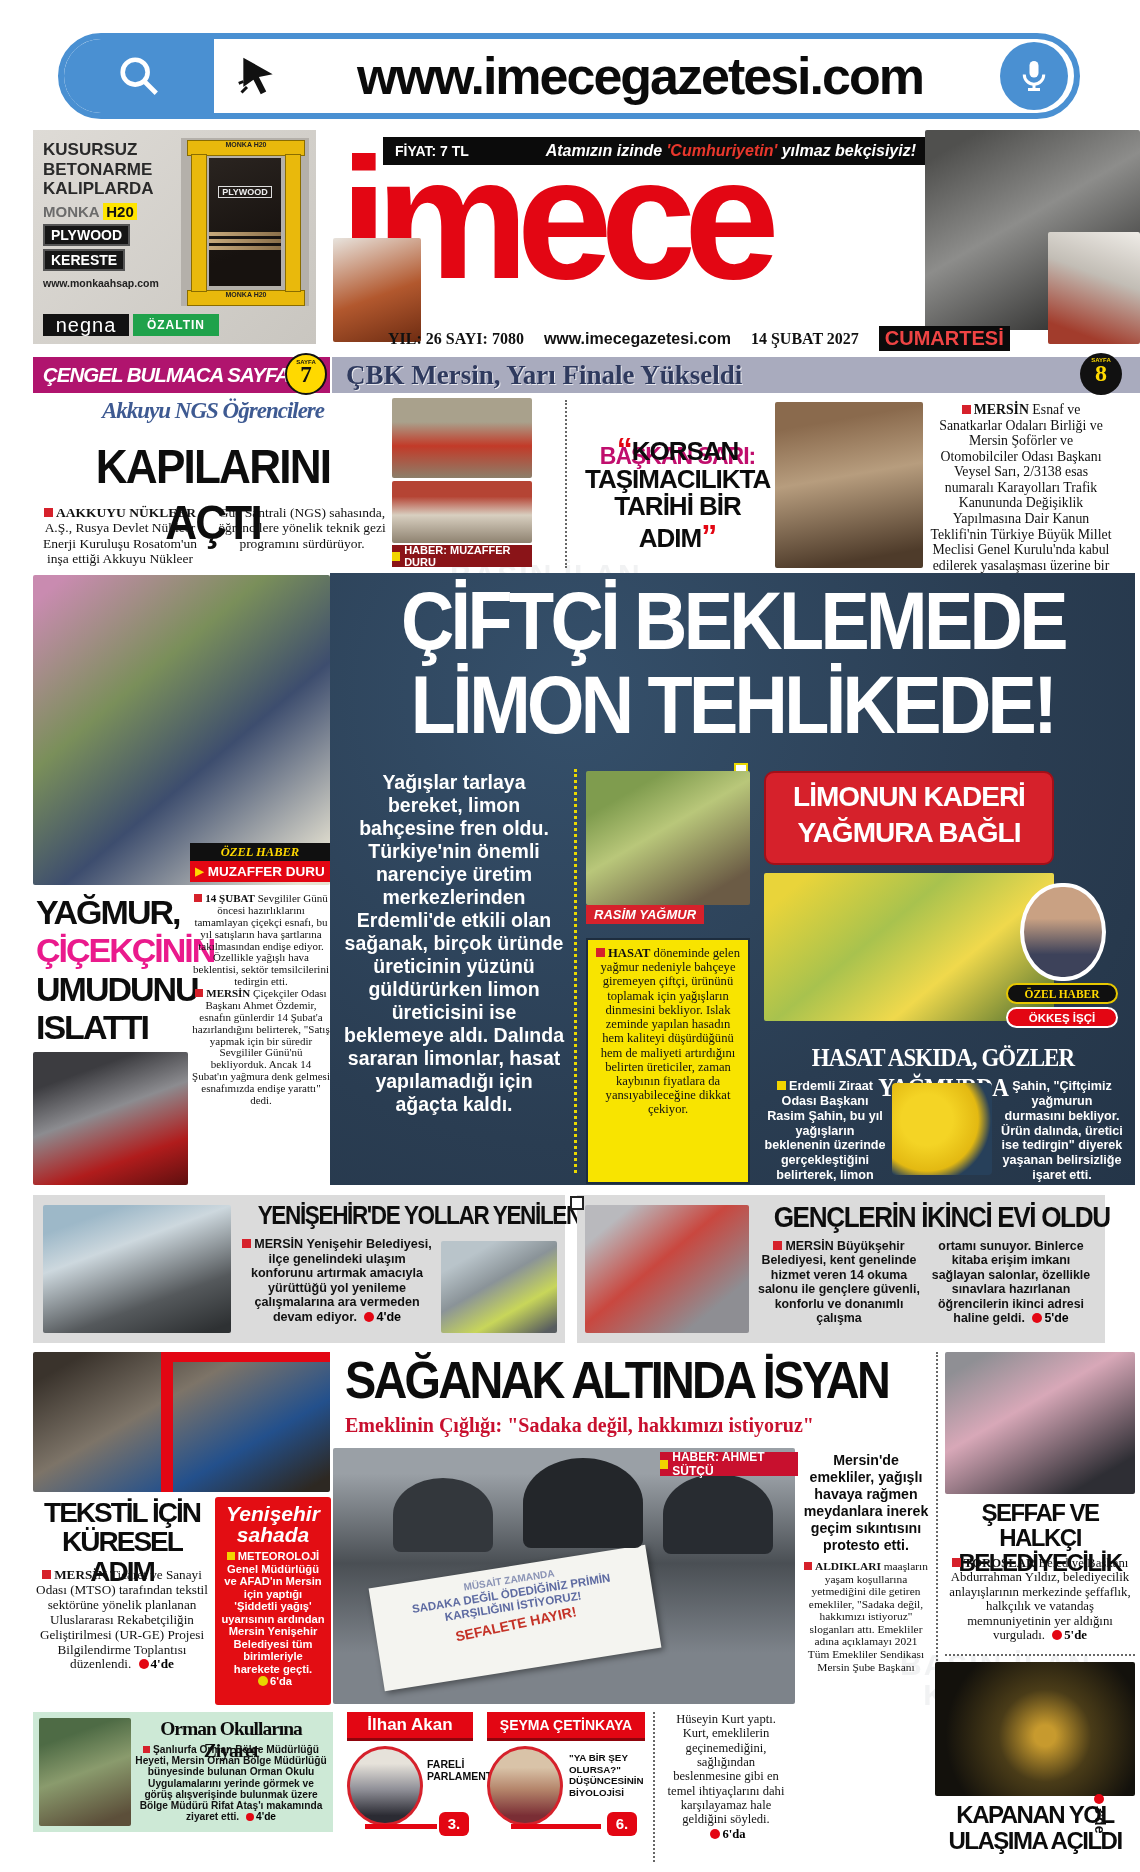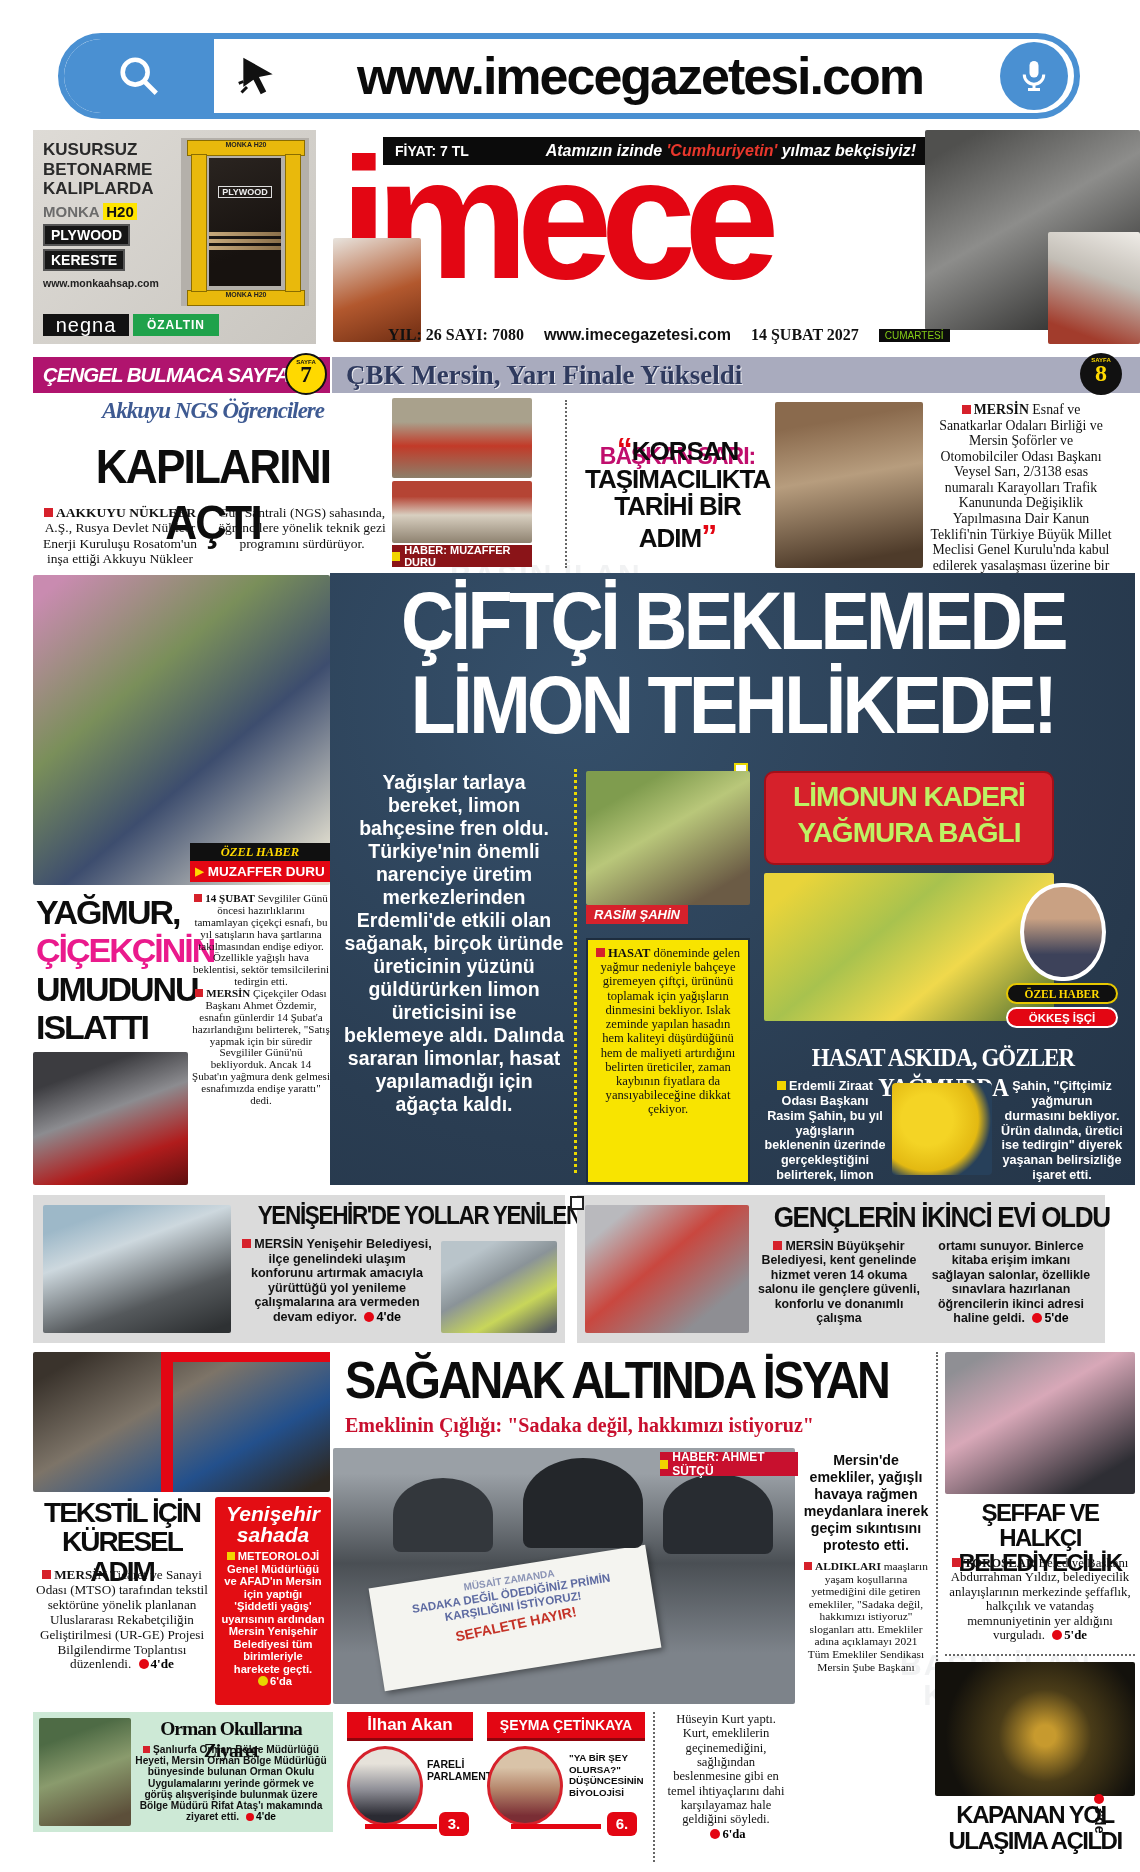--- a/index.html
+++ b/index.html
@@ -117,21 +117,21 @@
     </span>
   </div>
   <div class="ab photo" style="left:925px;top:130px;width:215px;height:200px;background:linear-gradient(150deg,#50504e 10%,#8d8d8b 45%,#2c2c2b 90%);"></div>
   <div class="ab" style="left:340px;top:128px;font-size:172px;font-weight:900;letter-spacing:-12px;color:#e30613;line-height:1.05;">imece</div>
   <div class="ab photo" style="left:333px;top:238px;width:88px;height:104px;background:linear-gradient(160deg,#e8e4de,#b2582e 55%,#6e2c12);"></div>
   <div class="ab photo" style="left:1048px;top:232px;width:92px;height:112px;background:linear-gradient(200deg,#efece7,#c2bdb5 40%,#a23c2c 85%);"></div>
   <div class="ab" style="left:388px;top:326px;width:660px;display:flex;align-items:center;gap:20px;">
     <span class="serif" style="font-weight:900;font-size:16px;">YIL: 26 SAYI: 7080</span>
     <span style="font-weight:bold;font-size:16px;">www.imecegazetesi.com</span>
     <span class="serif" style="font-weight:900;font-size:16px;">14 ŞUBAT 2027</span>
-    <span style="background:#0b0b0b;color:#84cc16;font-weight:400;font-size:10px;padding:1px 6px;">CUMARTESİ</span>
+    <span style="background:#0b0b0b;color:#ef4444;font-weight:700;font-size:20px;padding:1px 6px;">CUMARTESİ</span>
   </div>
 
   <div class="ab" style="left:33px;top:357px;width:297px;height:36px;background:#b0146e;display:flex;align-items:center;">
     <span style="color:#fff;font-weight:900;font-style:italic;font-size:20.5px;letter-spacing:-1px;padding-left:10px;">ÇENGEL BULMACA SAYFASI</span>
     <div class="ab" style="left:252px;top:-4px;width:42px;height:42px;border-radius:50%;background:#ffd900;border:2px solid #111;box-sizing:border-box;text-align:center;">
       <div style="font-size:6px;font-weight:900;color:#111;margin-top:4px;">SAYFA</div>
       <div class="serif" style="font-size:23px;font-weight:900;color:#111;line-height:.9;">7</div>
     </div>
   </div>
   <div class="ab" style="left:332px;top:357px;width:808px;height:36px;background:#a9abbe;display:flex;align-items:center;">
@@ -193,26 +193,26 @@
       <span class="cx" style="display:inline-block;font-weight:900;font-size:82px;letter-spacing:-4px;color:#fff;line-height:1.02;">ÇİFTÇİ BEKLEMEDE</span>
     </div>
     <div class="ctr">
       <span class="cx" style="display:inline-block;font-weight:900;font-size:82px;letter-spacing:-4px;color:#fff;line-height:1.02;">LİMON TEHLİKEDE!</span>
     </div>
     <div class="ab ctr" style="left:14px;top:198px;width:220px;font-weight:bold;font-size:19.5px;line-height:1.18;color:#fff;">Yağışlar tarlaya bereket, limon bahçesine fren oldu. Türkiye'nin önemli narenciye üretim merkezlerinden Erdemli'de etkili olan sağanak, birçok üründe üreticinin yüzünü güldürürken limon üreticisini ise beklemeye aldı. Dalında sararan limonlar, hasat yapılamadığı için ağaçta kaldı.</div>
     <div class="ab regsq" style="left:404px;top:190px;border-color:#ead800;"></div>
     <div class="ab" style="left:244px;top:196px;height:404px;border-left:3px dotted #ead800;"></div>
 
     <div class="ab photo" style="left:256px;top:198px;width:164px;height:134px;background:linear-gradient(150deg,#7f9c4e 20%,#b9c77a 45%,#6b5b45 85%);"></div>
-    <div class="ab" style="left:256px;top:332px;background:#d6212b;color:#fff;font-weight:900;font-style:italic;font-size:13px;padding:2px 8px;">RASİM ŞAHİN</div>
+    <div class="ab" style="left:256px;top:332px;background:#d6212b;color:#fff;font-weight:900;font-style:italic;font-size:13px;padding:2px 8px;">RASİM YAĞMUR</div>
     <div class="ab serif bodytxt" style="left:256px;top:365px;width:164px;height:246px;background:#f8e400;border:2px solid #1d2d3f;box-sizing:border-box;padding:6px 6px;font-size:12.6px;line-height:1.13;color:#111;">
       <span class="sq"></span><span class="lead">HASAT</span><span> döneminde gelen yağmur nedeniyle bahçeye giremeyen çiftçi, ürününü toplamak için yağışların dinmesini bekliyor. Islak zeminde yapılan hasadın hem kaliteyi düşürdüğünü hem de maliyeti artırdığını belirten üreticiler, zaman kaybının fiyatlara da yansıyabileceğine dikkat çekiyor.</span>
     </div>
 
-    <div class="ab ctr" style="left:434px;top:198px;width:290px;height:94px;background:#d6212b;border-radius:10px;border:2px solid #a30f18;box-sizing:border-box;color:#bef264;font-weight:900;font-size:28px;letter-spacing:-1px;line-height:1.3;padding-top:6px;">
+    <div class="ab ctr" style="left:434px;top:198px;width:290px;height:94px;background:#d6212b;border-radius:10px;border:2px solid #a30f18;box-sizing:border-box;color:#ffffff;font-weight:900;font-size:28px;letter-spacing:-1px;line-height:1.3;padding-top:6px;">
       <div>LİMONUN KADERİ</div>
         <div>YAĞMURA BAĞLI</div>
     </div>
     <div class="ab photo" style="left:434px;top:300px;width:290px;height:148px;background:linear-gradient(140deg,#e9d43a 10%,#a8c24e 40%,#f0d94c 65%,#5f7a33 95%);"></div>
     <div class="ab" style="left:690px;top:310px;width:86px;height:98px;border-radius:48%/50%;border:4px solid #fff;background:linear-gradient(180deg,#c9a183 35%,#3d425a 75%);box-sizing:border-box;"></div>
     <div class="ab serif badgebar" style="left:676px;top:410px;width:112px;height:21px;background:#101010;color:#ffd900;border:2px solid #e8c800;border-radius:11px;font-size:11.5px;font-weight:900;box-sizing:border-box;">ÖZEL HABER</div>
     <div class="ab badgebar" style="left:676px;top:434px;width:112px;height:21px;background:#e30613;color:#fff;border:2px solid #fff;border-radius:11px;font-size:11.5px;font-weight:900;box-sizing:border-box;">ÖKKEŞ İŞÇİ</div>
     <div class="ctr ab serif" style="left:428px;top:470px;width:370px;">
       <span class="cx" style="display:inline-block;color:#fff;font-weight:900;font-size:25.5px;letter-spacing:-1px;">HASAT ASKIDA, GÖZLER YAĞMURDA</span>
     </div>

